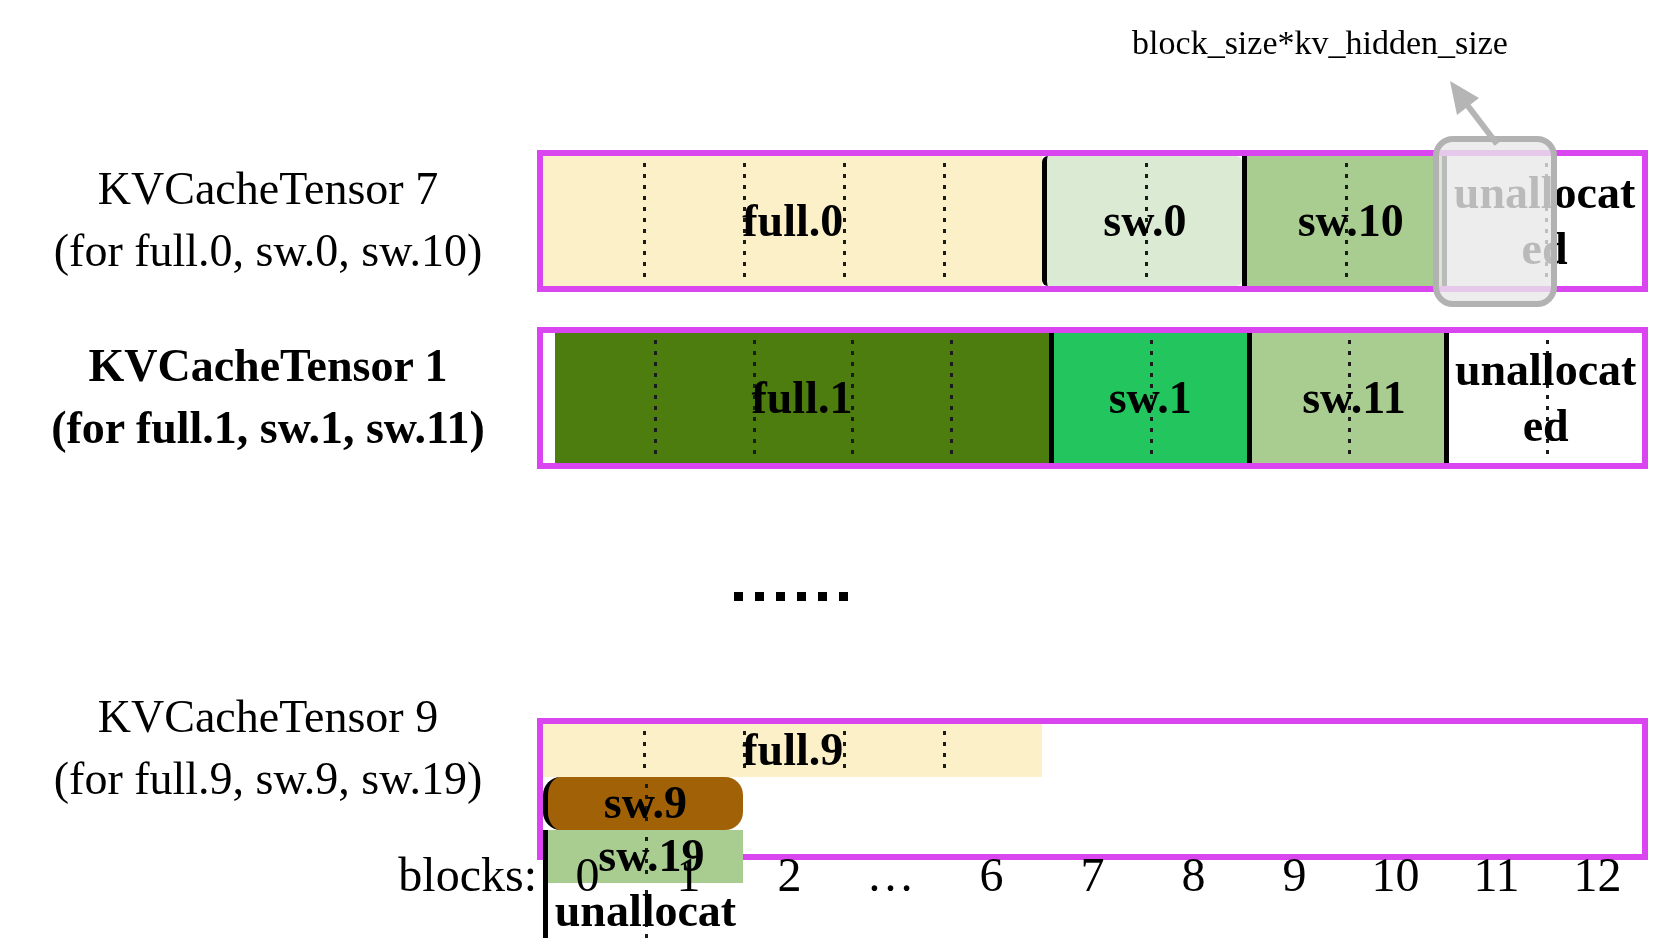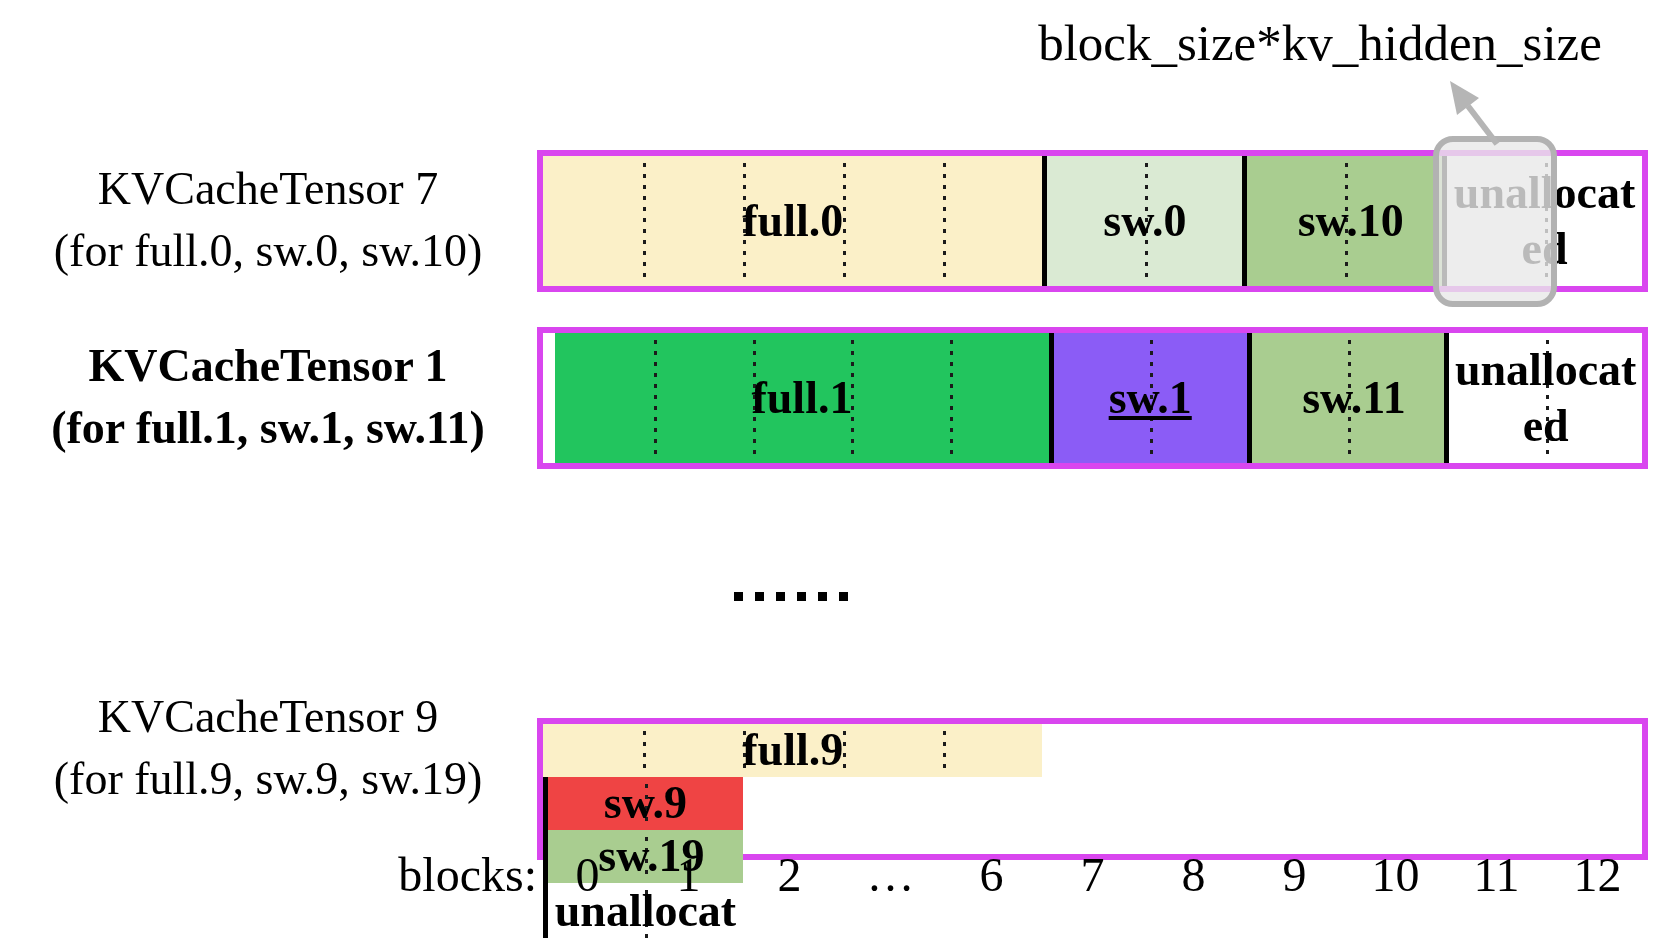--- a/index.html
+++ b/index.html
@@ -3,21 +3,21 @@
 <meta charset="utf-8">
 <style>
   html,body{margin:0;padding:0;background:#fff;}
   #canvas{
     position:relative;width:1676px;height:938px;overflow:hidden;background:#ffffff;
     font-family:"Liberation Serif","DejaVu Serif",serif;color:#000;
   }
   
   .annotation{
     position:absolute;left:1000px;top:14px;width:640px;
-    font-size:51px;line-height:58px;text-align:center;white-space:nowrap;
+    font-size:34px;line-height:58px;text-align:center;white-space:nowrap;
   }
   
   .row-label{
     position:absolute;left:8px;width:520px;text-align:center;
     font-size:46px;line-height:62px;
   }
   .row-label .l1{white-space:nowrap;}
   .row-label .l2{white-space:nowrap;}
   
   .bar{
@@ -84,49 +84,49 @@
     <div class="l2">(for full.0, sw.0, sw.10)</div>
   </div>
   <div class="bar" style="top:150px;">
     <div class="seg seg-full" style="background: rgb(251, 240, 200);">
       <i class="vd" style="left:20%"></i>
       <i class="vd" style="left:40%"></i>
       <i class="vd" style="left:60%"></i>
       <i class="vd" style="left:80%"></i>
       <span class="seg-label">full.0</span>
     </div>
-    <div class="seg seg-swa" style="background: rgb(218, 234, 211);">
+    <div class="seg seg-swa" style="background: rgb(218, 234, 211); border-radius: 6px;">
       <i class="vd" style="left:50%"></i>
       <span class="seg-label">sw.0</span>
     </div>
     <div class="seg seg-swb" style="background: rgb(169, 205, 144);">
       <i class="vd" style="left:50%"></i>
       <span class="seg-label">sw.10</span>
     </div>
     <div class="seg seg-un" style="background: rgb(255, 255, 255);">
       <i class="vd" style="left:50%"></i>
       <span class="seg-label un-label">unallocated</span>
     </div>
   </div>
 
   <div class="highlight" style="border-color: rgb(178, 178, 178);"></div>
 
   <div class="row-label" style="top:335px;font-weight:bold;">
     <div class="l1">KVCacheTensor 1</div>
     <div class="l2">(for full.1, sw.1, sw.11)</div>
   </div>
   <div class="bar" style="top:327px;">
-    <div class="seg seg-full" style="background: #22c55e; margin-left: 12px;">
+    <div class="seg seg-full" style="background: #4d7c0f; margin-left: 12px;">
       <i class="vd" style="left:20%"></i>
       <i class="vd" style="left:40%"></i>
       <i class="vd" style="left:60%"></i>
       <i class="vd" style="left:80%"></i>
       <span class="seg-label">full.1</span>
     </div>
-    <div class="seg seg-swa" style="background: #8b5cf6; text-decoration: underline;">
+    <div class="seg seg-swa" style="background: #22c55e;">
       <i class="vd" style="left:50%"></i>
       <span class="seg-label">sw.1</span>
     </div>
     <div class="seg seg-swb" style="background: rgb(169, 205, 144);">
       <i class="vd" style="left:50%"></i>
       <span class="seg-label">sw.11</span>
     </div>
     <div class="seg seg-un" style="background: rgb(255, 255, 255);">
       <i class="vd" style="left:50%"></i>
       <span class="seg-label un-label">unallocated</span>
@@ -147,21 +147,21 @@
     <div class="l2">(for full.9, sw.9, sw.19)</div>
   </div>
   <div class="bar" style="top:718px;flex-direction:column;">
     <div class="seg seg-full" style="background: rgb(251, 240, 200);">
       <i class="vd" style="left:20%"></i>
       <i class="vd" style="left:40%"></i>
       <i class="vd" style="left:60%"></i>
       <i class="vd" style="left:80%"></i>
       <span class="seg-label">full.9</span>
     </div>
-    <div class="seg seg-swa" style="background: #ef4444;">
+    <div class="seg seg-swa" style="background: #a16207; border-radius: 18px;">
       <i class="vd" style="left:50%"></i>
       <span class="seg-label">sw.9</span>
     </div>
     <div class="seg seg-swb" style="background: rgb(169, 205, 144);">
       <i class="vd" style="left:50%"></i>
       <span class="seg-label">sw.19</span>
     </div>
     <div class="seg seg-un" style="background: rgb(255, 255, 255);">
       <i class="vd" style="left:50%"></i>
       <span class="seg-label un-label">unallocated</span>

